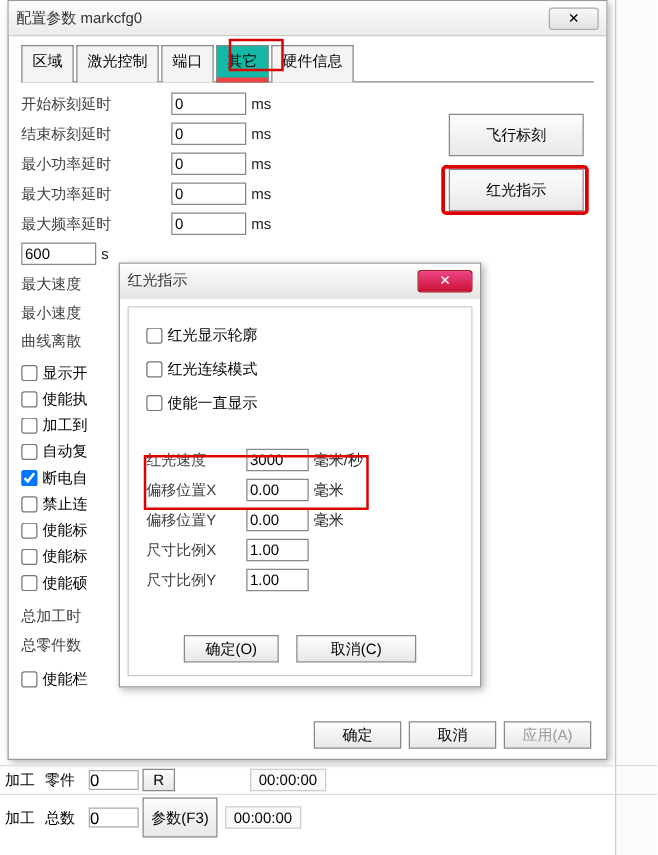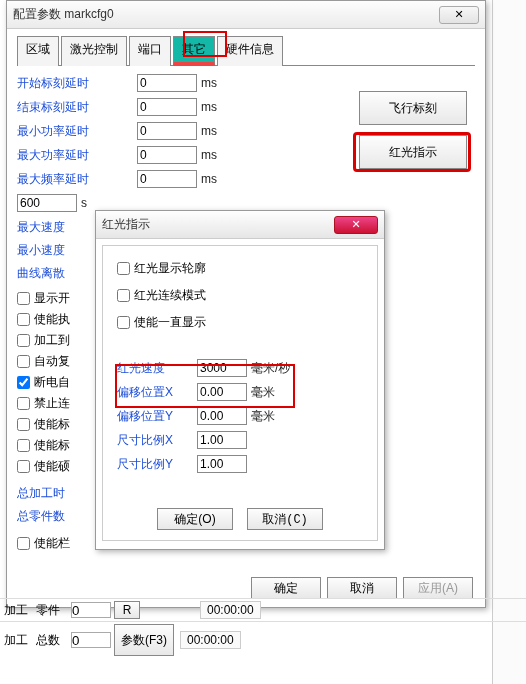--- a/index.html
+++ b/index.html
@@ -12,21 +12,21 @@
 
 .main-window { left: 6px; top: 0; width: 480px; height: 608px; }
 .main-body { padding: 6px 10px 10px 10px; position: relative; height: calc(100% - 28px); }
 
 .tabs { display: flex; border-bottom: 1px solid #888; position: relative; }
 .tab { padding: 4px 8px; border: 1px solid #888; border-bottom: none; background: #f4f4f4; margin-right: 2px; position: relative; top: 1px; cursor: pointer; }
 .tab.active { background: #14b8a6; border-bottom: 4px solid #ef4444; text-align: right; }
 .hl-tab { position: absolute; left: 166px; top: -4px; width: 44px; height: 26px; border: 2px solid #d00; pointer-events: none; }
 
 .form-row { display: flex; align-items: center; margin-top: 6px; }
-.form-label { width: 120px; color: #1d4ed8; }
+.form-label { width: 120px; color: #404040; }
 .num-input { width: 60px; height: 18px; border: 1px solid #888; padding: 0 2px; font-size: 12px; }
 .unit { margin-left: 4px; color: #222; }
 
 .right-btns { position: absolute; right: 18px; top: 62px; }
 .big-btn { width: 108px; height: 34px; border: 1px solid #888; background: linear-gradient(#fdfdfd,#e8e8e8); margin-bottom: 10px; display: flex; align-items: center; justify-content: center; cursor: pointer; }
 .hl-btn { position: absolute; border: 3px solid #d00; border-radius: 4px; pointer-events: none; }
 
 .checks { margin-top: 8px; }
 .check-row { display: flex; align-items: center; margin-top: 4px; }
 .check-row input { margin-right: 4px; }
@@ -37,21 +37,21 @@
 
 .modal { left: 95px; top: 210px; width: 290px; height: 340px; z-index: 50; }
 .modal .titlebar { background: linear-gradient(#fefefe,#e6e6e6); border-radius: 4px 4px 0 0; }
 .modal .close-btn { background: linear-gradient(#e48,#c13); color:#fff; border-color:#a12; width:44px; }
 .modal-body { padding: 8px 14px; border: 1px solid #ccc; margin: 6px; height: calc(100% - 42px); position: relative; }
 .modal .form-label { width: 80px; }
 .modal .num-input { width: 50px; }
 .hl-offset { position: absolute; left: 12px; top: 118px; width: 180px; height: 44px; border: 2px solid #d00; pointer-events:none; }
 .modal-btns { position: absolute; bottom: 10px; left: 0; right: 0; display:flex; justify-content:center; gap:14px; }
 
-.statusbar { position: absolute; left: 0; top: 598px; width: 526px; font-size: 12px; }
+.statusbar { position: absolute; left: 0; top: 612px; width: 526px; font-size: 12px; }
 .status-row { display: flex; align-items: center; padding: 2px 4px; border-top: 1px solid #ddd; }
 .status-row .cell { display: flex; align-items: center; margin-right: 8px; }
 .status-row input { width: 40px; height: 16px; border: 1px solid #aaa; margin: 0 3px; }
 .status-row .time { border: 1px solid #ccc; padding: 1px 6px; background: #fafafa; }
 
 .right-edge { position:absolute; right:0; top:0; width:34px; height:684px; border-left:1px solid #ccc; background:#fbfbfb;}
 </style>
 </head>
 <body>
 
@@ -221,21 +221,21 @@
       </div>
     <div class="form-row">
         <span class="form-label">尺寸比例Y</span>
         <input class="num-input" value="1.00" style="">
       </div>
 
     <div class="hl-offset"></div>
 
     <div class="modal-btns">
       <div class="btn" style="width:76px;">确定(O)</div>
-      <div class="btn" style="width:76px;font-family:Liberation Mono, monospace;">取消(C)</div>
+      <div class="btn" style="width:96px;">取消(C)</div>
     </div>
   </div>
 </div>
 
 <div class="statusbar">
   <div class="status-row">
     <span class="cell">加工</span>
     <span class="cell">零件</span>
     <input value="0" style="">
     <div class="btn" style="width:26px;height:18px;">R</div>

